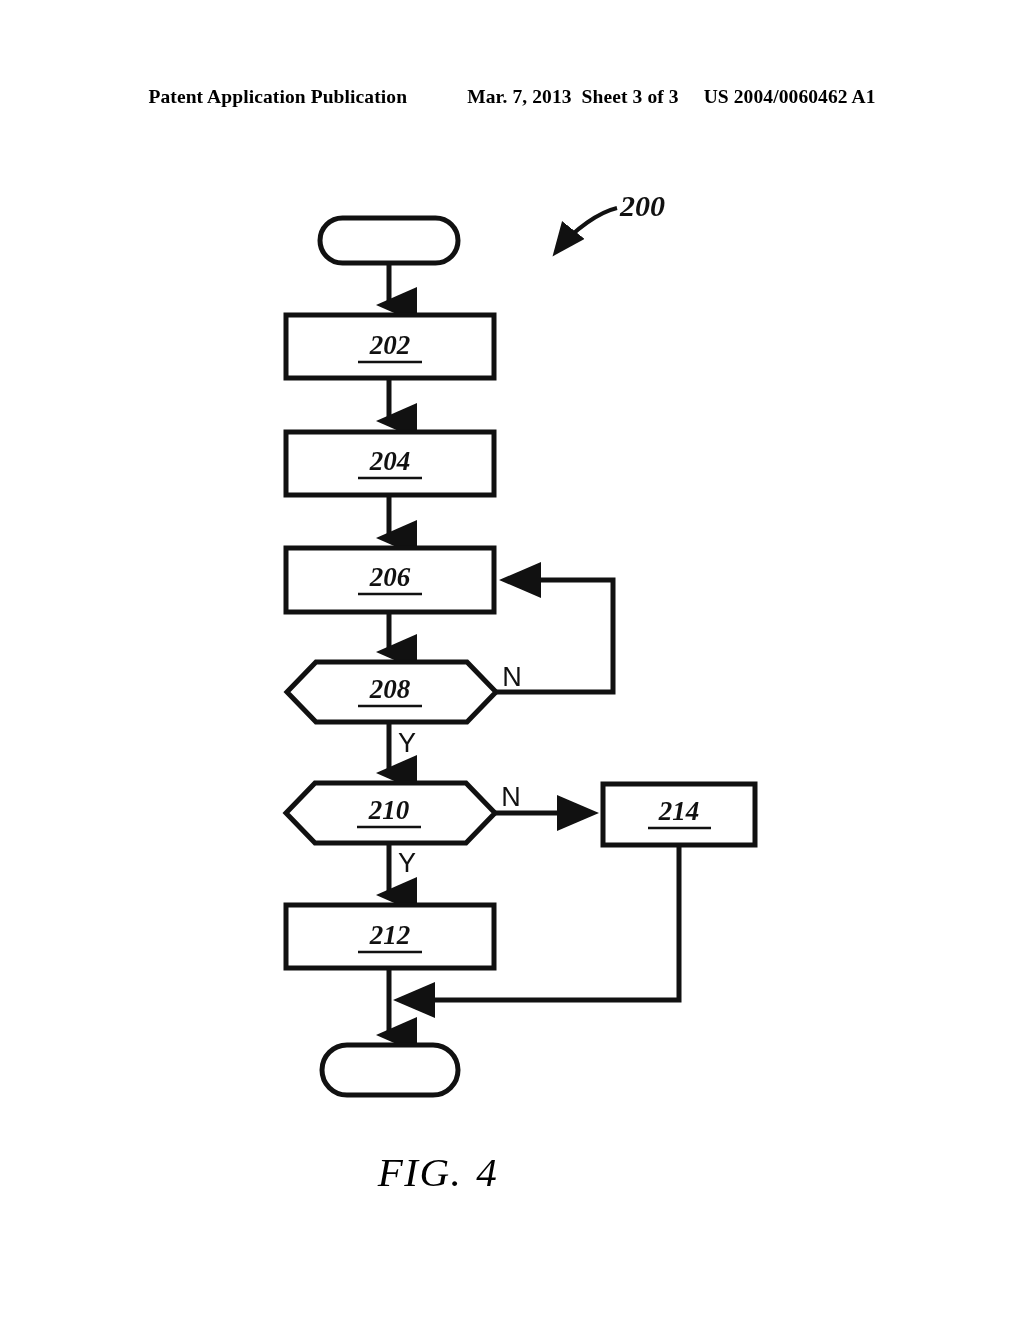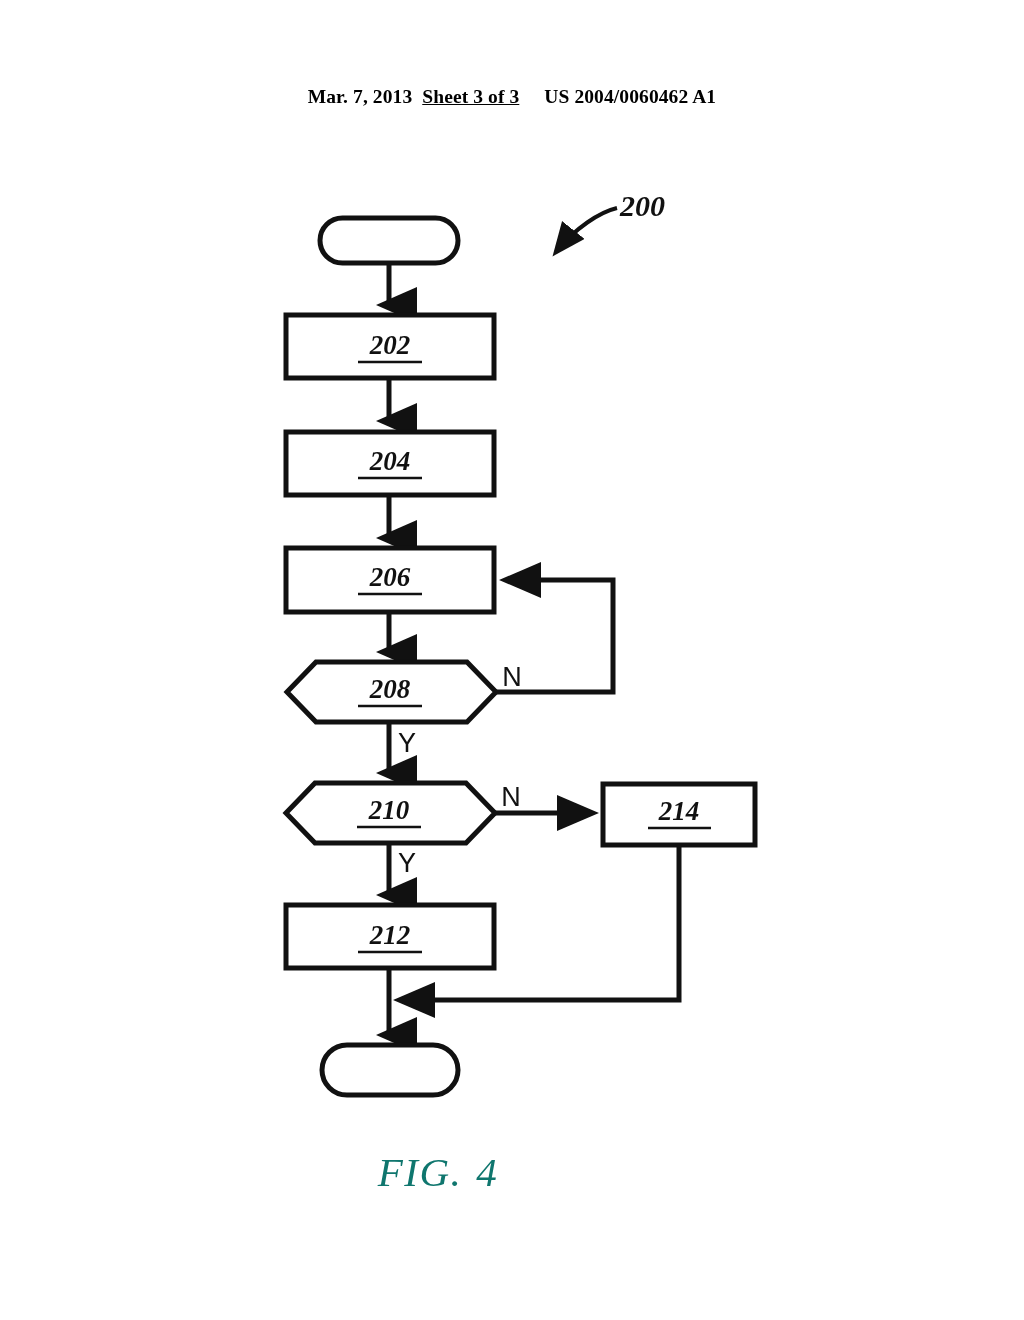--- a/index.html
+++ b/index.html
@@ -28,21 +28,21 @@
     align-items: baseline;
     justify-content: center;
     font-family: "Liberation Serif", serif;
     font-weight: bold;
     font-size: 19.5px;
     letter-spacing: 0.1px;
     white-space: nowrap;
   }
   .hdr-pub      { margin-right: 60px; }
   .hdr-date     { margin-right: 10px; }
-  .hdr-sheet    { margin-right: 25px; text-decoration: underline; }
+  .hdr-sheet    { margin-right: 25px; }
   .hdr-number   { }
 
   
   .drawing {
     position: absolute;
     left: 0;
     top: 0;
     width: 1024px;
     height: 1320px;
   }
@@ -80,28 +80,29 @@
   .fig-caption {
     position: absolute;
     left: 0;
     top: 1148px;
     width: 876px;
     text-align: center;
     font-family: "Liberation Serif", serif;
     font-style: italic;
     font-size: 41px;
     letter-spacing: 1.5px;
-    color: #0f766e;
+    color: #000000;
   }
   .fig-caption .fig-word { margin-right: 14px; }
 </style>
 </head>
 <body>
 
 <div class="page-header">
+  <span class="hdr-pub">Patent Application Publication</span>
   <span class="hdr-date">Mar. 7, 2013</span>
   <span class="hdr-sheet">Sheet 3 of 3</span>
   <span class="hdr-number">US 2004/0060462 A1</span>
 </div>
 
 <div class="drawing">
 <svg width="1024" height="1320" viewBox="0 0 1024 1320" xmlns="http://www.w3.org/2000/svg">
 
   <defs>
     <marker id="arrowDown" markerWidth="16" markerHeight="16" refX="3.2" refY="5.6" orient="auto" markerUnits="strokeWidth">

